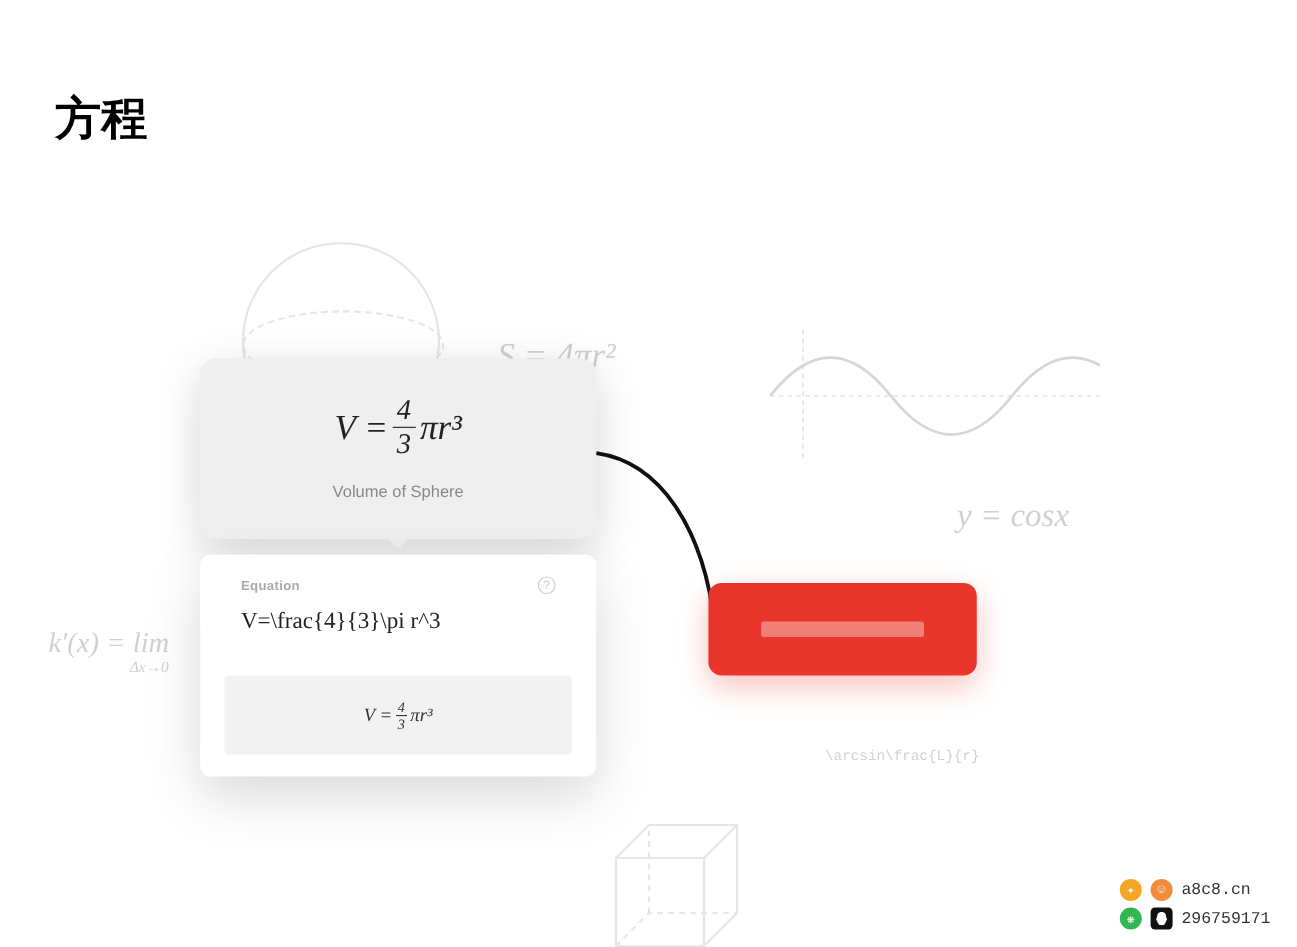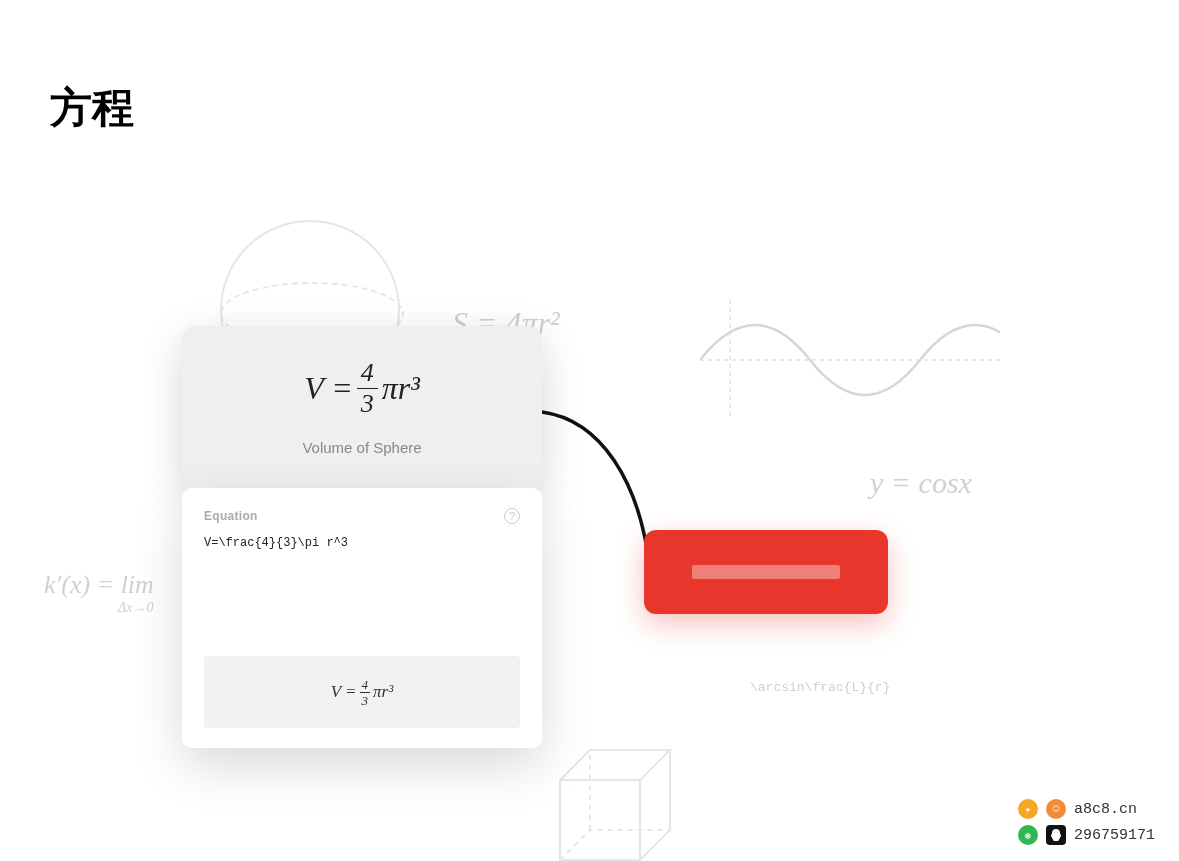--- a/index.html
+++ b/index.html
@@ -46,21 +46,21 @@
 }
 .eq-bg2 {
   position: absolute; left: 44px; top: 370px;
   font-family: Liberation Serif, serif; font-style: italic; font-size: 26px;
 }
 .eq-bg2-sub {
   position: absolute; left: 118px; top: 400px;
   font-family: Georgia, serif; font-style: italic; font-size: 14px;
 }
 .eq-bg3 {
-  position: absolute; left: 870px; top: 266px;
+  position: absolute; left: 870px; top: 252px;
   font-family: Georgia, serif; font-style: italic; font-size: 30px;
 }
 .eq-bg4 {
   position: absolute; left: 750px; top: 480px;
   font-family: "Courier New", monospace; font-size: 13px;
 }
 .eq-bg5 {
   position: absolute; left: 584px; top: 678px;
   font-family: "Courier New", monospace; font-size: 16px;
 }
@@ -102,35 +102,35 @@
 .card-eq {
   font-family: Georgia, "Times New Roman", serif;
   font-style: italic; font-size: 32px; color: #222;
   display: flex; align-items: center; gap: 4px;
 }
 .frac { display: inline-flex; flex-direction: column; align-items: center; font-size: 26px; line-height: 1; }
 .frac .num { border-bottom: 1.6px solid #222; padding: 0 4px 2px; }
 .frac .den { padding-top: 2px; }
 .card-label { font-size: 15px; color: #888; }
 .ed {
-  position: absolute; left: 182px; top: 288px;
-  width: 360px; height: 260px;
+  position: absolute; left: 182px; top: 304px;
+  width: 360px; height: 202px;
   background: #fff;
   border-radius: 10px;
   box-shadow: 0 18px 50px rgba(0,0,0,0.15);
-  padding: 20px 22px;
+  padding: 20px 37px;
 }
 .ed-head { display: flex; justify-content: space-between; align-items: center; margin-bottom: 12px; }
 .ed-title { font-size: 12px; color: #aaa; font-weight: 600; letter-spacing: .3px; }
 .ed-help {
   width: 16px; height: 16px; border: 1.3px solid #ccc; border-radius: 50%;
   color: #ccc; font-size: 11px; display:flex; align-items:center; justify-content:center;
 }
 .ed-input {
-  font-family: Liberation Mono, monospace; font-size: 12px; color: #222;
+  font-family: Liberation Serif, serif; font-size: 21px; color: #222;
 }
 .ed-preview {
   position: absolute; left: 22px; right: 22px; bottom: 20px;
   background: #f2f2f2; height: 72px; border-radius: 4px;
   display: flex; align-items: center; justify-content: center;
 }
 .ed-preview-eq {
   font-family: Georgia, serif; font-style: italic; font-size: 17px; color: #333;
   display: flex; align-items: center; gap: 3px;
 }

